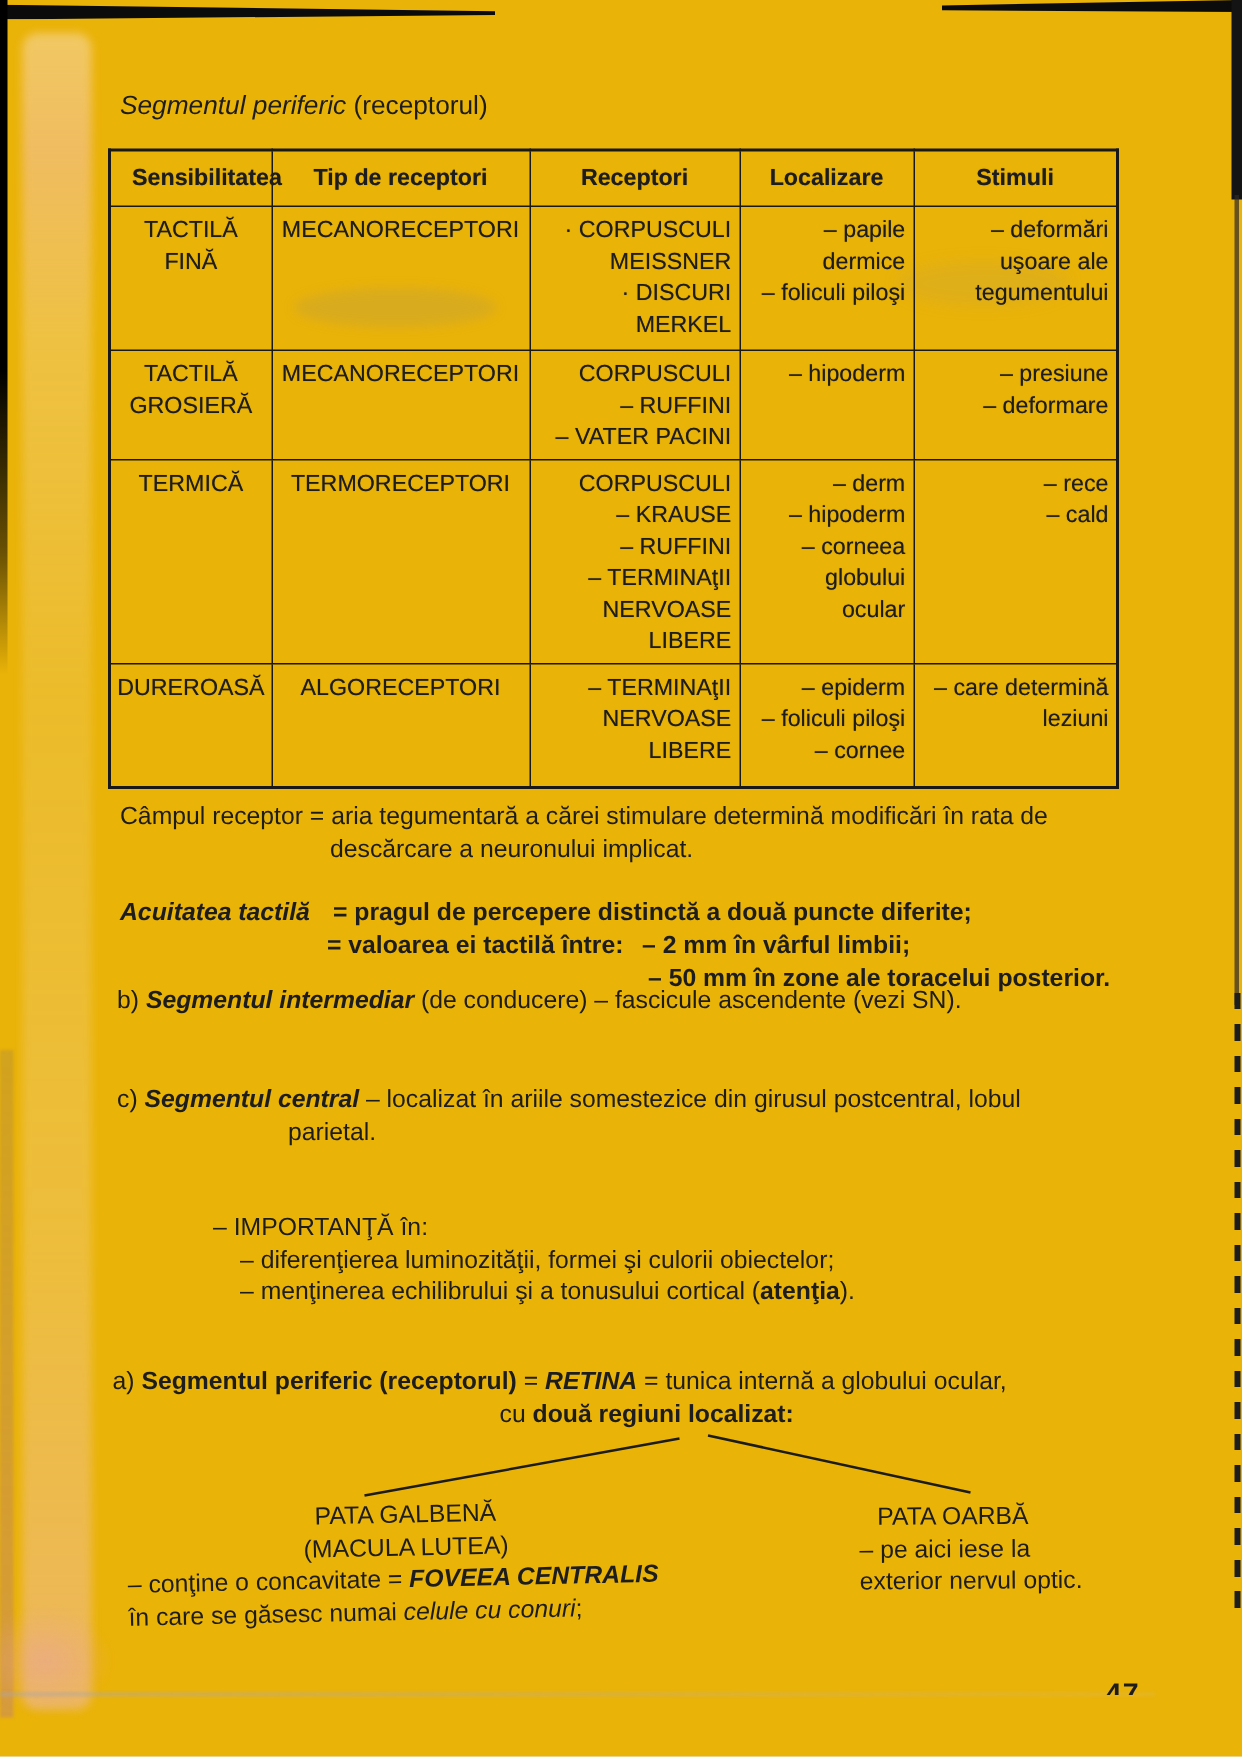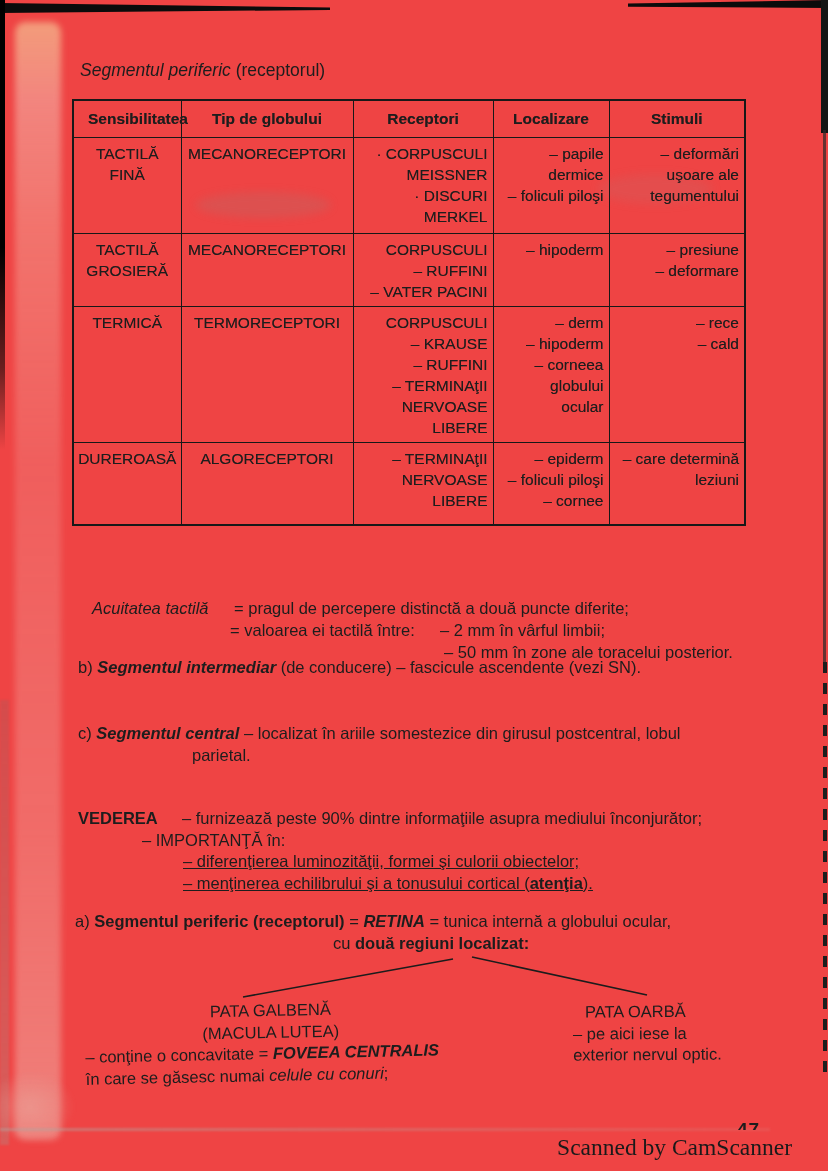--- a/index.html
+++ b/index.html
@@ -1,18 +1,18 @@
 <!DOCTYPE html>
 <html><head>
 <meta charset="utf-8">
 <style>
   html,body{margin:0;padding:0;background:#e9e9e9;}
   .page{
     position:relative;width:828px;height:1171px;margin:0 auto;
-    background:#ef4444;overflow:hidden;
+    background:#eab308;overflow:hidden;
     font-family:"Liberation Sans",sans-serif;color:#1d1d1d;
   }
   .abs{position:absolute;}
   
   .edge-top-left{top:2px;left:0;width:330px;height:11px;background:#0b0b0b;
     clip-path:polygon(0 10%,100% 50%,100% 72%,0 100%);}
   .edge-top-right{top:0;right:0;width:200px;height:8px;background:#0b0b0b;
     clip-path:polygon(0 45%,100% 0,100% 100%,0 85%);}
   .edge-left-bar{top:0;left:0;width:5px;height:450px;
     background:linear-gradient(to bottom,#000 0 55%,rgba(0,0,0,.55) 82%,rgba(0,0,0,0));}
@@ -45,27 +45,27 @@
     border-collapse:collapse;border:2.2px solid #181818;}
   .rec th,.rec td{border:1.6px solid #181818;font-size:15.5px;
     text-shadow:0 0 .5px rgba(30,30,30,.55);}
   .rec th{height:32px;padding:2px 14px;font-weight:bold;text-align:center;}
   .rec td{padding:5px 5px 4px 8px;vertical-align:top;line-height:21px;
     white-space:pre-wrap;text-align:right;}
   .rec td.c{text-align:center;padding-left:2px;padding-right:2px;}
   
   .campul{left:80px;top:534px;width:690px;}
   .campul .l2{margin-left:140px;}
-  .acuitate{left:92px;top:598px;width:700px;height:70px;}
+  .acuitate{left:80px;top:598px;width:700px;height:70px;font-weight:bold;}
   .acuitate span{position:absolute;white-space:nowrap;}
   .seg-line .cont{margin-left:114px;}
   .vederea{left:78px;top:808px;width:720px;}
   .vederea .lbl{display:inline-block;width:104px;font-weight:bold;}
   .vederea .ml1{margin-left:64px;}
-  .vederea .ml2{margin-left:105px;text-decoration:underline;}
+  .vederea .ml2{margin-left:82px;}
   .sega{left:75px;top:911px;width:720px;}
   .sega .l2{margin-left:258px;}
   .branch-svg{left:235px;top:953px;}
   .pata-g{left:85px;top:1000px;width:372px;transform:rotate(-1.2deg);font-size:16.5px;line-height:21.5px;}
   .pata-g .ctr{text-align:center;}
   .pata-o{left:573px;top:1001px;width:180px;font-size:16.5px;line-height:21.5px;transform:rotate(-.4deg);}
   .pata-o .t{margin-left:12px;}
   .page-frag{left:737px;top:1118px;width:24px;height:12px;overflow:hidden;
     font-size:19px;font-weight:bold;letter-spacing:1px;line-height:24px;}
   .camscan{right:36px;top:1134px;font-family:"Liberation Serif",serif;font-size:23.5px;color:#1a1a1a;}
@@ -96,21 +96,21 @@
     <colgroup>
       <col style="width:108px">
         <col style="width:172px">
         <col style="width:140px">
         <col style="width:116px">
         <col style="width:136px">
     </colgroup>
     <thead>
       <tr>
         <th>Sensibilitatea</th>
-        <th>Tip de globului</th>
+        <th>Tip de receptori</th>
         <th>Receptori</th>
         <th>Localizare</th>
         <th>Stimuli</th>
       </tr>
     </thead>
     <tbody>
       <tr style="height:96px">
         <td class="c">TACTILĂ
 FINĂ</td>
         <td class="c">MECANORECEPTORI</td>
@@ -161,20 +161,24 @@
 LIBERE</td>
         <td>– epiderm
 – foliculi piloşi
 – cornee</td>
         <td>– care determină
 leziuni</td>
       </tr>
     </tbody>
   </table>
 
+  <div class="abs body-text campul">
+    <div>Câmpul receptor = aria tegumentară a cărei stimulare determină modificări în rata de</div>
+    <div class="l2">descărcare a neuronului implicat.</div>
+  </div>
 
   <div class="abs body-text acuitate">
     <span class="it" style="left:0;top:0">Acuitatea tactilă</span>
     <span style="left:142px;top:0">= pragul de percepere distinctă a două puncte diferite;</span>
     <span style="left:138px;top:22px">= valoarea ei tactilă între:</span>
     <span style="left:348px;top:22px">– 2 mm în vârful limbii;</span>
     <span style="left:352px;top:44px">– 50 mm în zone ale toracelui posterior.</span>
   </div>
 
   <div class="abs body-text seg-line" style="left:78px;top:657px;width:720px">
@@ -183,23 +187,20 @@
 
   <div class="abs body-text seg-line" style="left:78px;top:723px;width:720px">
     <div>
       <span>c) </span><span class="bi">Segmentul central</span><span> – localizat în ariile somestezice din girusul postcentral, lobul</span>
     </div>
     <div class="cont">parietal.</div>
   </div>
 
 
   <div class="abs body-text vederea">
-    <div>
-      <span class="lbl">VEDEREA</span><span>– furnizează peste 90% dintre informaţiile asupra mediului înconjurător;</span>
-    </div>
     <div class="ml1">– IMPORTANŢĂ în:</div>
     <div class="ml2">– diferenţierea luminozităţii, formei şi culorii obiectelor;</div>
     <div class="ml2">
       <span>– menţinerea echilibrului şi a tonusului cortical (</span><span class="b">atenţia</span><span>).</span>
     </div>
   </div>
 
   <div class="abs body-text sega">
     <div>
       <span>a) </span><span class="b">Segmentul periferic (receptorul)</span><span> = </span><span class="bi">RETINA</span><span> = tunica internă a globului ocular,</span>
@@ -226,15 +227,14 @@
   </div>
 
   <div class="abs pata-o">
     <div class="t">PATA OARBĂ</div>
     <div>– pe aici iese la</div>
     <div>exterior nervul optic.</div>
   </div>
 
   <div class="abs page-frag">47</div>
 
-  <div class="abs camscan">Scanned by CamScanner</div>
 
 </div>
 
 </body></html>

